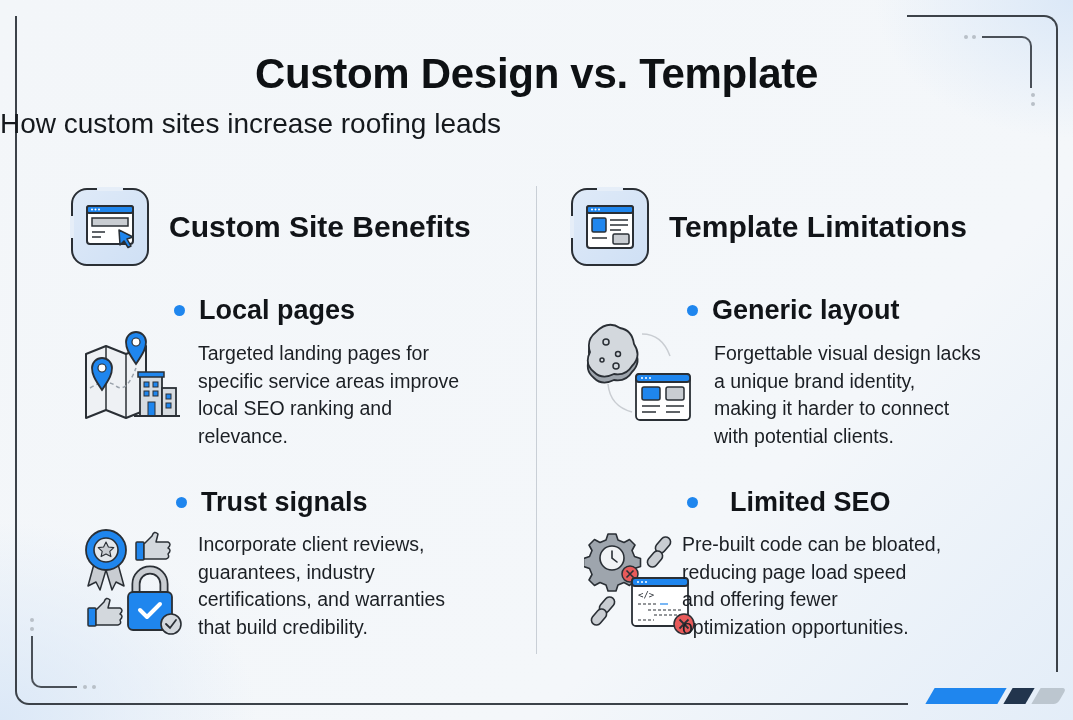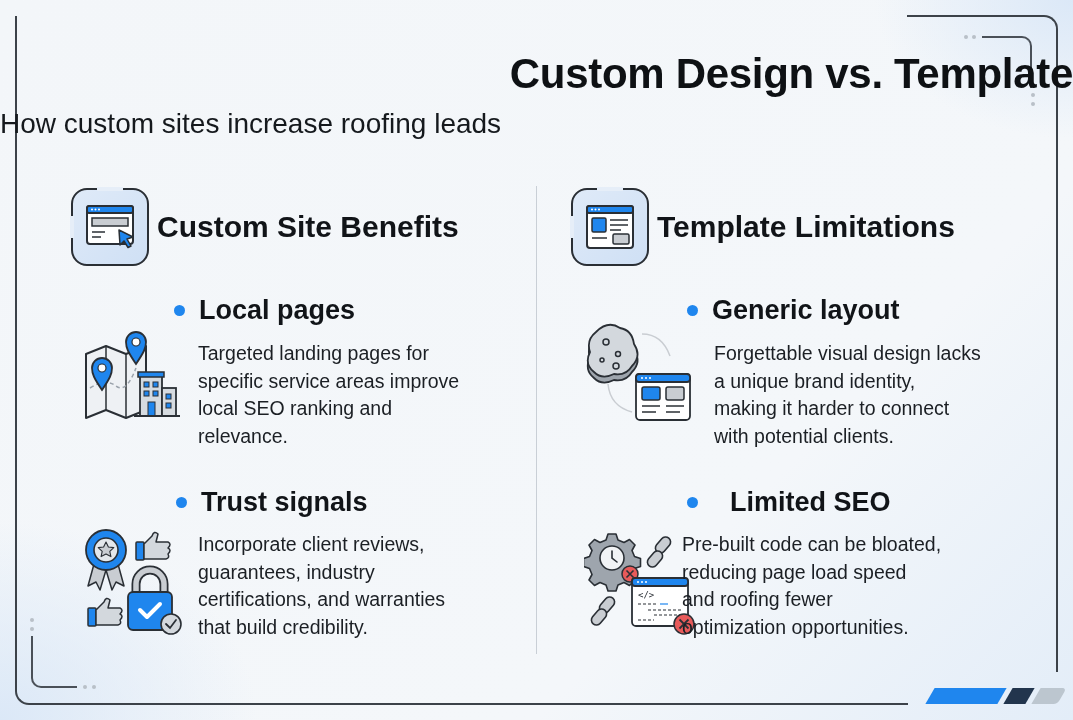--- a/index.html
+++ b/index.html
@@ -31,36 +31,36 @@
       border-left:2px solid #4a5058; border-bottom:2px solid #4a5058; border-bottom-left-radius:10px; }
     .dot { position:absolute; width:4px; height:4px; border-radius:50%; background:#b9c0c8; }
 
     .stripes { position:absolute; left:922px; top:688px; width:140px; height:16px; }
     .stripe { position:absolute; top:0; height:16px; transform: skewX(-30deg); }
     .stripe.blue { left:8px; width:72px; background:#1f86ee; }
     .stripe.navy { left:86px; width:22px; background:#22354d; }
     .stripe.gray { left:114px; width:26px; background:#bcc6cf; border-top-right-radius:4px; border-bottom-right-radius:4px; }
 
     
-    .title { position:absolute; left:0; width:1073px; top:50px; text-align:right;
+    .title { position:absolute; left:0; width:1073px; top:50px; text-align:center;
       font-size:42px; font-weight:700; color:#0e1114; letter-spacing:-0.3px; }
     .subtitle { position:absolute; left:0; width:891px; top:108px; text-align:left;
       font-size:28px; font-weight:400; color:#15191d; }
 
     .divider { position:absolute; left:536px; top:186px; width:1px; height:468px; background:#c9cfd6; }
 
     
     .col-head { position:absolute; display:flex; align-items:center; }
     .head-icon { width:78px; height:78px; border-radius:16px; position:relative;
       background: linear-gradient(135deg, #dfeaf8, #cfe0f5);
       border:2px solid #2a2f35; }
     .head-icon::before, .head-icon::after { content:""; position:absolute; background:#e6eef8; }
     .head-icon::before { left:24px; top:-3px; width:26px; height:4px; }
     .head-icon::after { left:-3px; top:26px; width:4px; height:22px; }
-    .head-text { margin-left:8px; font-size:30px; font-weight:700; color:#111418; }
+    .head-text { margin-left:20px; font-size:30px; font-weight:700; color:#111418; }
     .item-title { position:absolute; display:flex; align-items:center; font-size:27px; font-weight:700; color:#111418; white-space:nowrap; }
     .bullet { width:11px; height:11px; border-radius:50%; background:#1f86ee; margin-right:14px; }
     .item-desc { position:absolute; font-size:19.5px; line-height:27.5px; color:#1b1f24; white-space:nowrap; }
     .item-icon { position:absolute; }
   </style>
 </head>
 <body>
 
 <div class="bg-glow-tr"></div>
 <div class="bg-glow-bl"></div>
@@ -257,15 +257,15 @@
     <line x1="64" y1="80" x2="98" y2="80" stroke="#2a2f35" stroke-width="1.2" stroke-dasharray="3 2"></line>
     <line x1="70" y1="85" x2="98" y2="85" stroke="#2a2f35" stroke-width="1.2" stroke-dasharray="3 2"></line>
     <line x1="54" y1="90" x2="70" y2="90" stroke="#2a2f35" stroke-width="1.2" stroke-dasharray="3 2"></line>
     <circle cx="100" cy="94" r="10" fill="#e85a5a" stroke="#2a2f35" stroke-width="1.5"></circle>
     <path d="M95.5 89.5 L104.5 98.5 M104.5 89.5 L95.5 98.5" stroke="#2a2f35" stroke-width="1.8"></path>
   </svg>
 </div>
 <div class="item-desc" style="left:682px; top:531px;">
   <div>Pre-built code can be bloated,</div>
   <div>reducing page load speed</div>
-  <div>and roofing fewer</div>
+  <div>and offering fewer</div>
   <div>optimization opportunities.</div>
 </div>
 
 </body></html>

